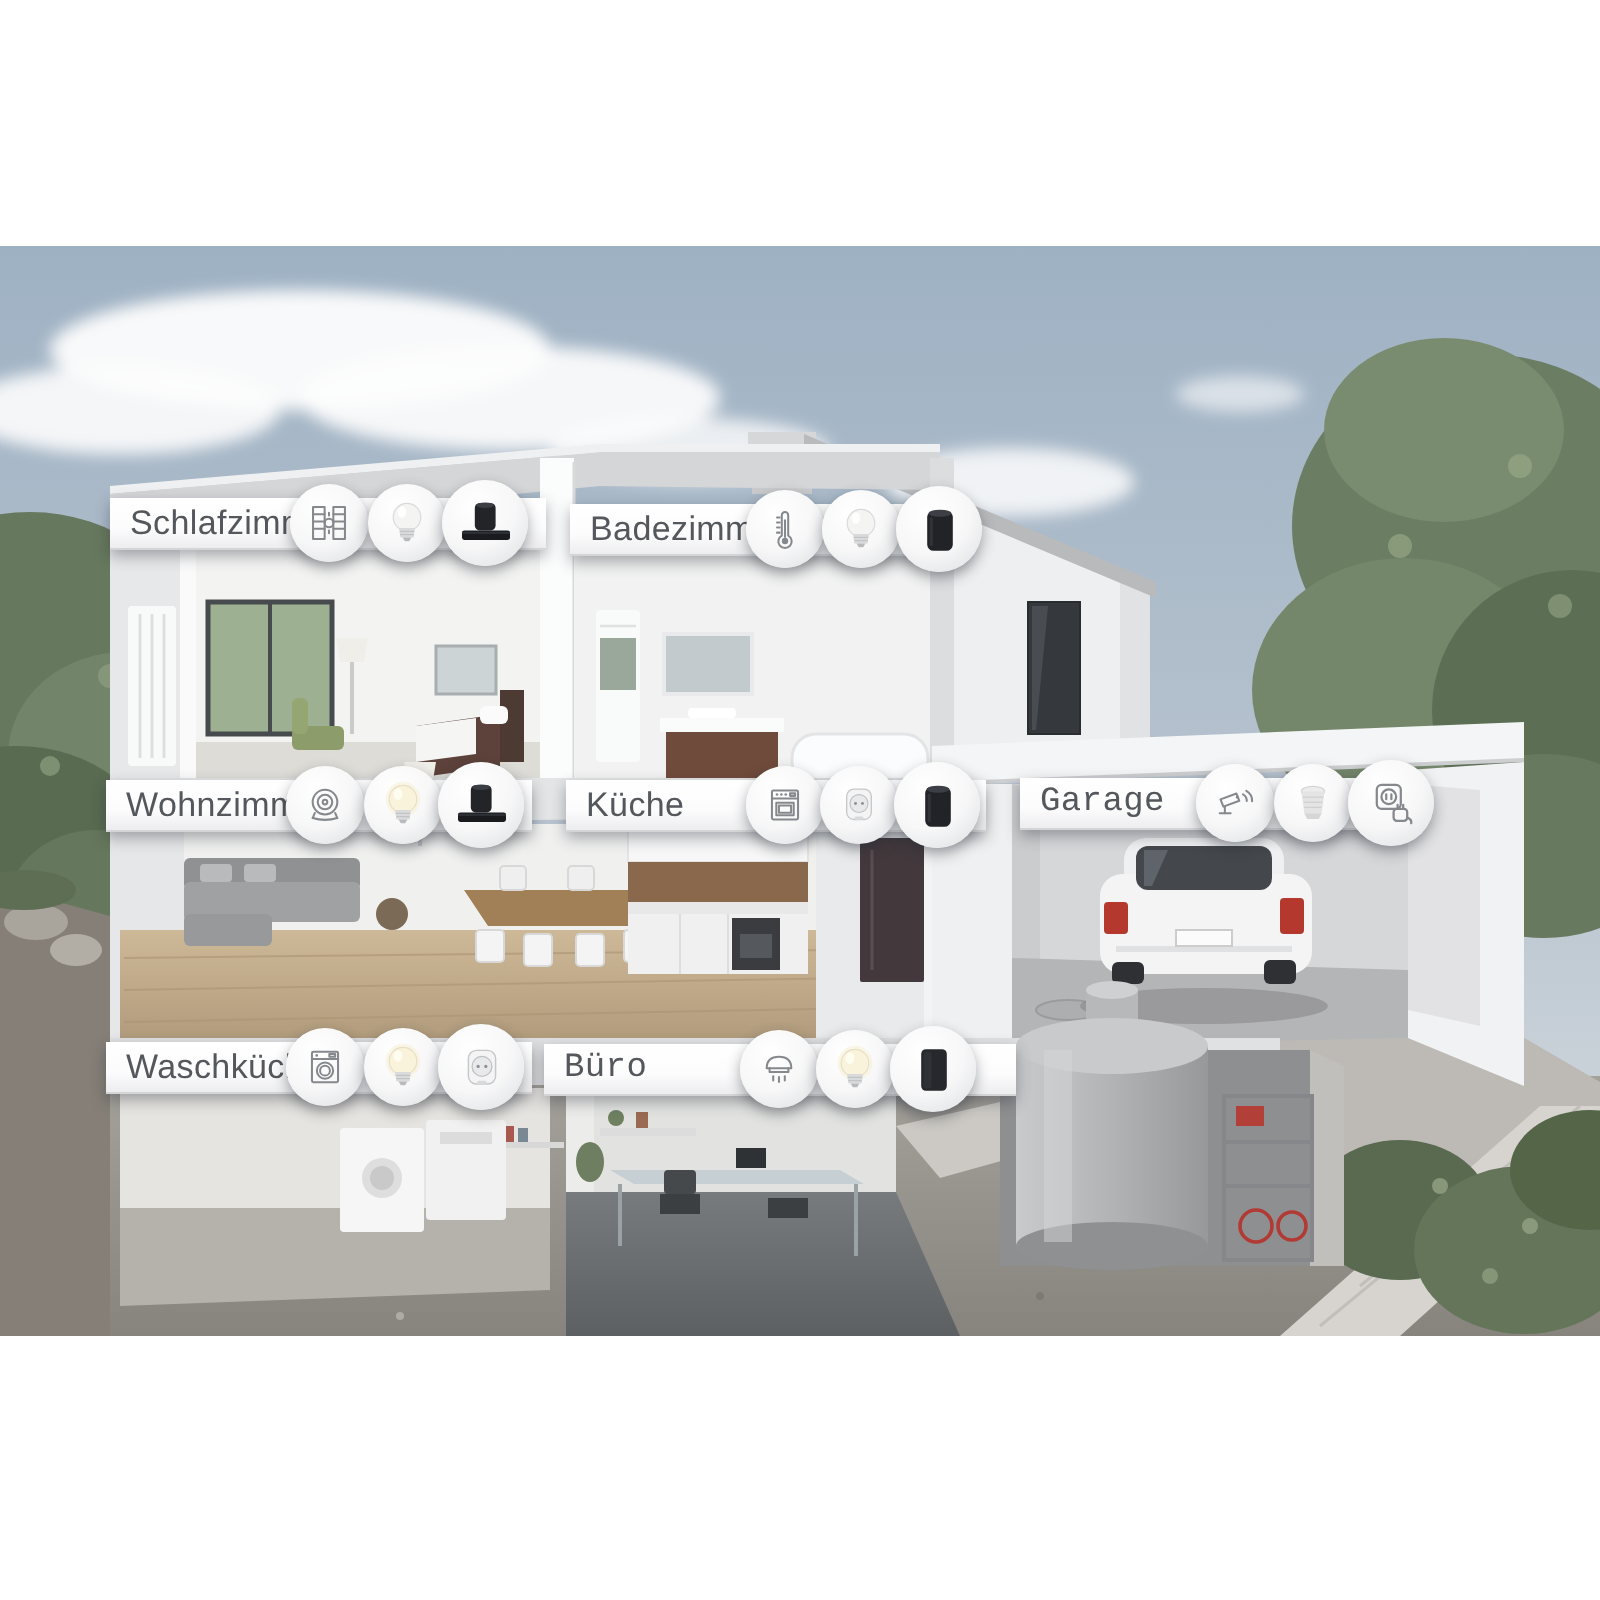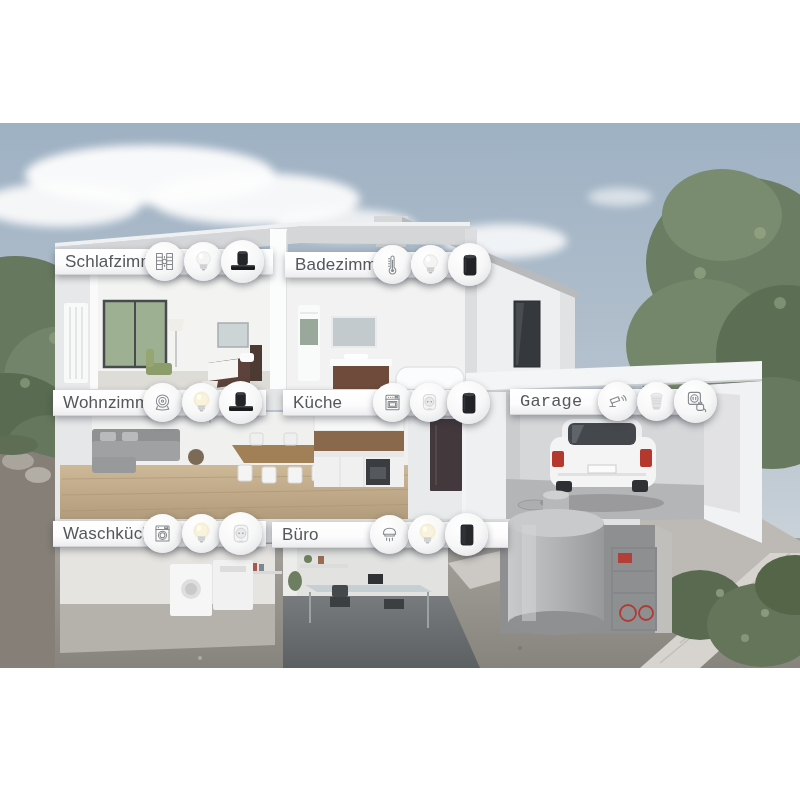--- a/index.html
+++ b/index.html
@@ -420,21 +420,21 @@
   <div class="icon-circle big" style="left:166px;">
     <svg viewBox="0 0 40 40">
       <rect x="13" y="7" width="13" height="17" rx="3" fill="#222428"></rect>
       <ellipse cx="19.5" cy="8.3" rx="5.6" ry="1.7" fill="#3a3d43"></ellipse>
       <rect x="5" y="24" width="30" height="6" rx="1.5" fill="#191b1e"></rect>
       <rect x="5" y="24.8" width="30" height="1.4" fill="#2e3136"></rect>
     </svg>
   </div>
 </div>
 
-<div class="room-label" style="left:283px;top:390px;width:191px;">
+<div class="room-label" style="left:283px;top:390px;width:191px;padding-left:19px;">
   <div class="bar">
       <span>Küche</span>
     </div>
   <div class="icon-circle" style="left:90px;">
     <svg class="line-icon" viewBox="0 0 40 40">
       <rect x="11" y="10" width="18" height="20" rx="1"></rect>
       <line x1="11" y1="15.5" x2="29" y2="15.5"></line>
       <circle class="fil" cx="14.5" cy="12.8" r="0.9"></circle>
         <circle class="fil" cx="17.5" cy="12.8" r="0.9"></circle>
         <circle class="fil" cx="20.5" cy="12.8" r="0.9"></circle>
@@ -528,21 +528,21 @@
     <svg viewBox="0 0 40 40">
       <rect x="11.5" y="9" width="17" height="21" rx="5" fill="#f4f4f5" stroke="#c6c7c9" stroke-width="0.9"></rect>
       <circle cx="20" cy="19" r="6.2" fill="#e8e9ea" stroke="#c0c1c3" stroke-width="0.8"></circle>
       <circle cx="17.6" cy="19" r="1" fill="#8d8f92"></circle>
         <circle cx="22.4" cy="19" r="1" fill="#8d8f92"></circle>
       <rect x="17" y="28" width="6" height="2.4" rx="1" fill="#d8d9db"></rect>
     </svg>
   </div>
 </div>
 
-<div class="room-label" style="left:272px;top:522px;width:236px;">
+<div class="room-label" style="left:272px;top:522px;width:236px;font-family:Liberation Mono, monospace;">
   <div class="bar">
       <span>Büro</span>
     </div>
   <div class="icon-circle" style="left:98px;">
     <svg class="line-icon" viewBox="0 0 40 40">
       <path d="M11.5,19.5 Q11.5,11.5 20,11.5 Q28.5,11.5 28.5,19.5 Z"></path>
       <path d="M13.5,19.5 L13.5,22 L26.5,22 L26.5,19.5"></path>
       <line x1="16" y1="25" x2="16" y2="28"></line>
         <line x1="20" y1="25.5" x2="20" y2="29"></line>
         <line x1="24" y1="25" x2="24" y2="28"></line>

